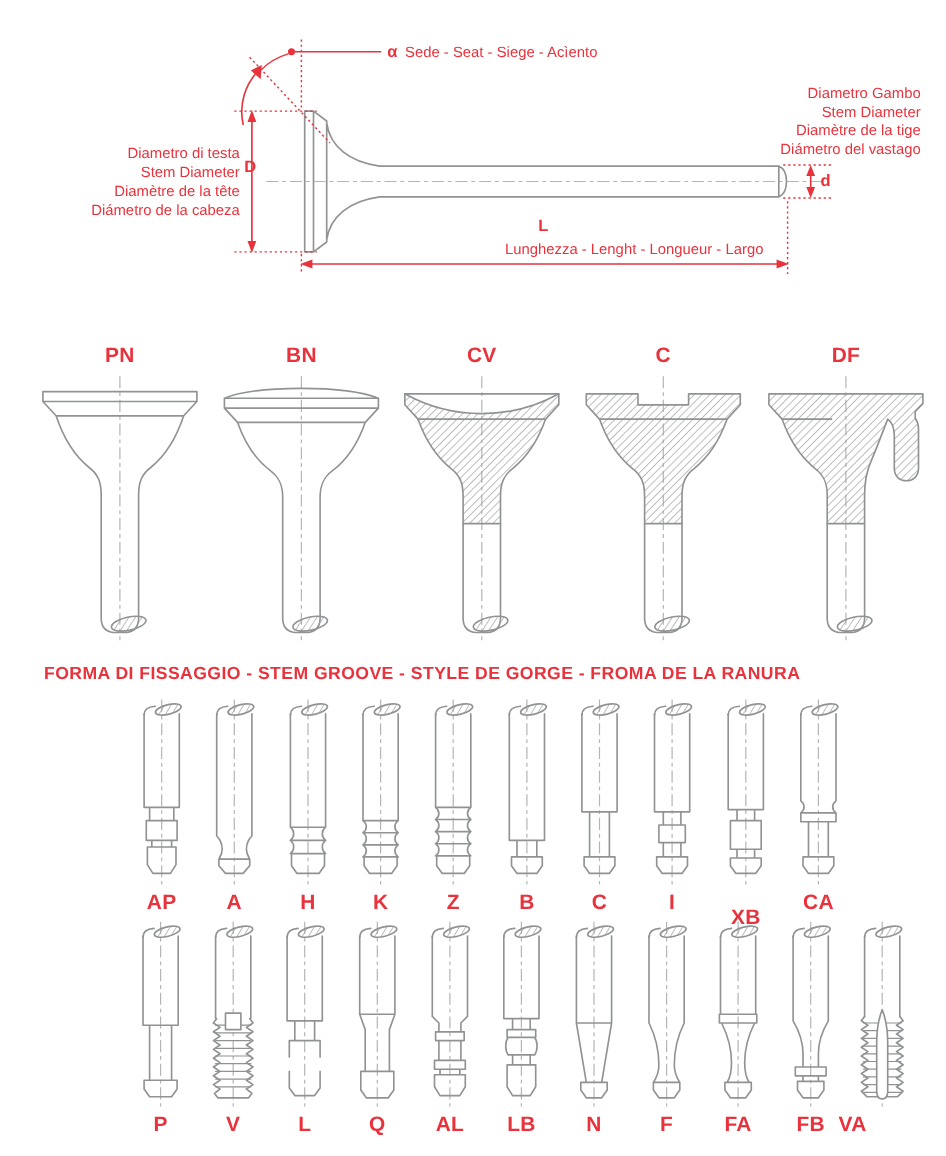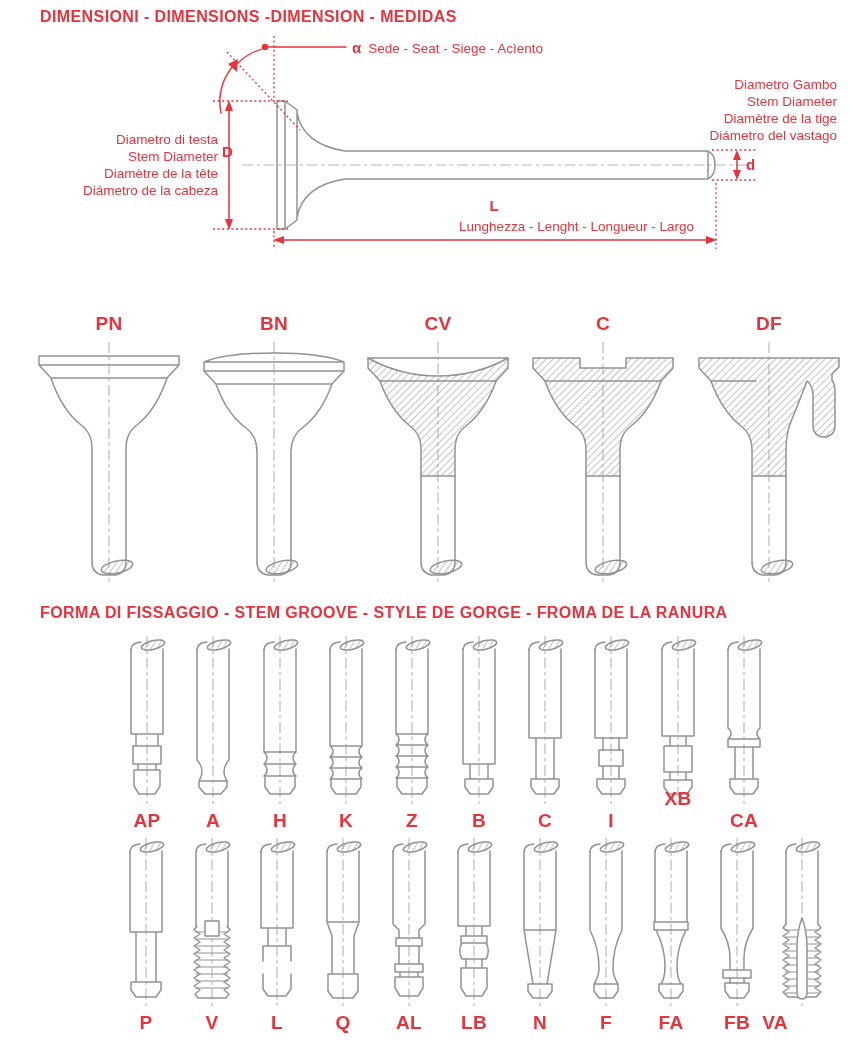--- a/index.html
+++ b/index.html
@@ -31,21 +31,20 @@
 <svg width="0" height="0" style="position:absolute" aria-hidden="true">
   <defs>
     <pattern id="hatch" patternUnits="userSpaceOnUse" width="5" height="5" patternTransform="rotate(45)">
       <line x1="0" y1="0" x2="0" y2="5" stroke="#9a9c9e" stroke-width="1.2"></line>
     </pattern>
   </defs>
 </svg>
 
 <div class="page">
 
-  <div class="title" style="left:40px;top:8px;">DIMENSIONI - DIMENSIONS -DIMENSION - MEDIDAS</div>
 
   <svg class="fig" style="left:0;top:0;" width="860" height="262" viewBox="0 0 860 262">
 
     <line class="cl" x1="242" y1="165" x2="748" y2="165"></line>
     <path class="s nf" d="
       M277,101 H285 M277,229 H285 M277,101 V229 M285,101 V229
       M285,101 L297,110 M285,229 L297,220 M297,110 V220
       M297,112 C300,133 317,147 345,151
       M297,218 C300,197 317,183 345,179
       M345,151 H708 M345,179 H708
@@ -251,21 +250,21 @@
   </svg>
 
   <div class="lbl" style="left:114px;top:810px;width:66px;">AP</div>
   <div class="lbl" style="left:180px;top:810px;width:66px;">A</div>
   <div class="lbl" style="left:247px;top:810px;width:66px;">H</div>
   <div class="lbl" style="left:313px;top:810px;width:66px;">K</div>
   <div class="lbl" style="left:379px;top:810px;width:66px;">Z</div>
   <div class="lbl" style="left:446px;top:810px;width:66px;">B</div>
   <div class="lbl" style="left:512px;top:810px;width:66px;">C</div>
   <div class="lbl" style="left:578px;top:810px;width:66px;">I</div>
-  <div class="lbl" style="left:645px;top:788px;width:66px;">XB</div>
+  <div class="lbl" style="left:645px;top:824px;width:66px;">XB</div>
   <div class="lbl" style="left:711px;top:810px;width:66px;">CA</div>
 
   <svg class="fig" style="left:113px;top:836px;" width="66" height="172" viewBox="0 0 66 172">
     <line class="cl" x1="33" y1="2" x2="33" y2="170"></line>
     <path class="s nf" d="M17,16 C17,11 20,8.5 27,8"></path>
     <ellipse class="s" fill="url(#hatch)" cx="39" cy="11" rx="12" ry="4.3" transform="rotate(-14 39 11)"></ellipse>
     <path class="s nf" d="M17,15 V96 M49,15 V96 M17,96 H49 M23,96 V146 M43,96 V146
       M18,146 H48 V154 L43,161 H23 L18,154 Z"></path>
   </svg>
   <svg class="fig" style="left:179px;top:836px;" width="66" height="172" viewBox="0 0 66 172">

